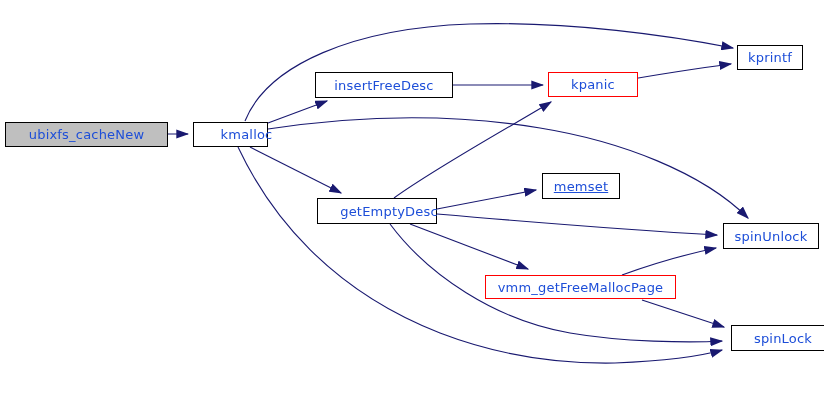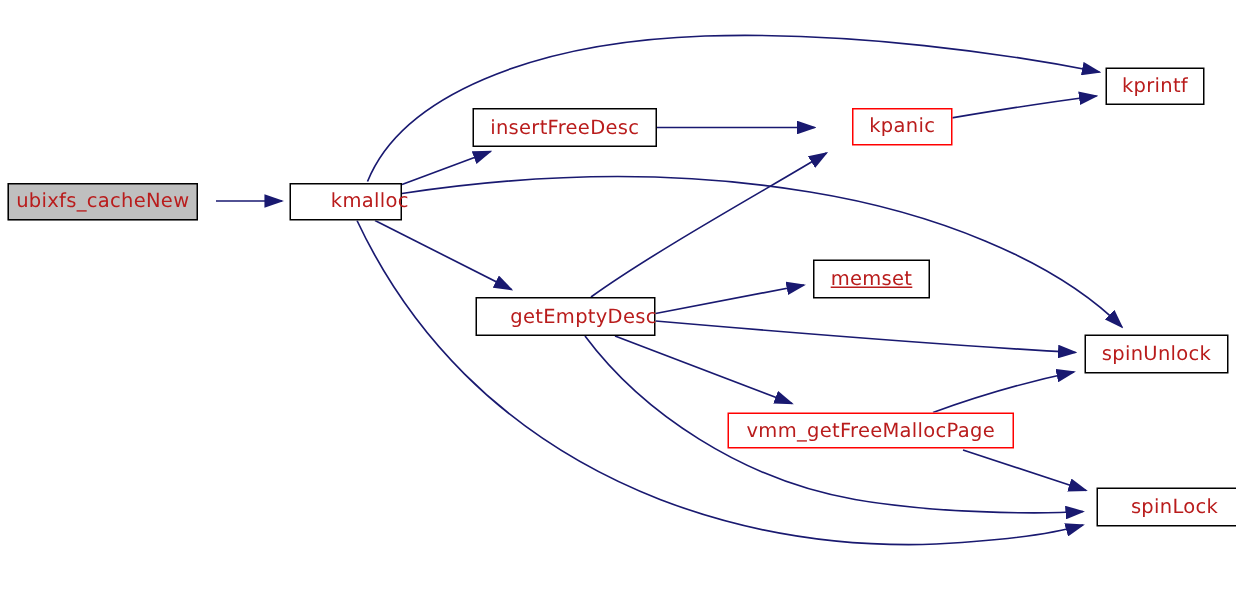--- a/index.html
+++ b/index.html
@@ -7,21 +7,21 @@
     position:relative; width:824px; height:407px;
     background:#ffffff; overflow:hidden;
     font-family:"DejaVu Sans", sans-serif;
   }
   .edge-layer { position:absolute; left:0; top:0; width:824px; height:407px; }
   .edge-layer path.edge { fill:none; stroke-width:1.1px; }
   .node {
     position:absolute; box-sizing:border-box;
     border:1px solid #000; background:#fff;
     display:flex; align-items:center; justify-content:center;
-    font-size:13px; letter-spacing:0.2px; color:#b91c1c;
+    font-size:13px; letter-spacing:0.2px; color:#1d4ed8;
     white-space:nowrap; cursor:default;
   }
 </style>
 </head>
 <body>
 
 <div class="canvas">
   <svg class="edge-layer" width="824" height="407" viewBox="0 0 824 407" xmlns="http://www.w3.org/2000/svg">
     <defs>
       <marker id="arrow" viewBox="0 0 10 7" markerWidth="13" markerHeight="9.1" refX="9" refY="3.5" orient="auto" markerUnits="userSpaceOnUse">
@@ -40,30 +40,30 @@
         <path class="edge" d="M394,198 C437,167 515,124 551,102" stroke="#191970" marker-end="url(#arrow)"></path>
         <path class="edge" d="M437,209 L536,190" stroke="#191970" marker-end="url(#arrow)"></path>
         <path class="edge" d="M437,214 C530,222 645,231 717,235" stroke="#191970" marker-end="url(#arrow)"></path>
         <path class="edge" d="M410,224 L528,269" stroke="#191970" marker-end="url(#arrow)"></path>
         <path class="edge" d="M390,224 C428,275 495,320 570,333 C622,342 690,343 722,341" stroke="#191970" marker-end="url(#arrow)"></path>
         <path class="edge" d="M622,275 C655,263 692,253 716,248" stroke="#191970" marker-end="url(#arrow)"></path>
         <path class="edge" d="M642,300 L724,327" stroke="#191970" marker-end="url(#arrow)"></path>
       </g>
   </svg>
   <div id="node-layer">
-      <div class="node" style="left: 5px; top: 122px; width: 127px; height: 25px; background: rgb(191, 191, 191); border-color: rgb(0, 0, 0);">
+      <div class="node" style="left: 5px; top: 122px; width: 163px; height: 25px; background: rgb(191, 191, 191); border-color: rgb(0, 0, 0);">
         <span>ubixfs_cacheNew</span>
       </div>
       <div class="node" style="left: 193px; top: 122px; width: 75px; height: 25px; background: rgb(255, 255, 255); border-color: rgb(0, 0, 0); padding-left: 32px;">
         <span>kmalloc</span>
       </div>
-      <div class="node" style="left: 315px; top: 72px; width: 123px; height: 26px; background: rgb(255, 255, 255); border-color: rgb(0, 0, 0);">
+      <div class="node" style="left: 315px; top: 72px; width: 138px; height: 26px; background: rgb(255, 255, 255); border-color: rgb(0, 0, 0);">
         <span>insertFreeDesc</span>
       </div>
-      <div class="node" style="left: 548px; top: 72px; width: 67px; height: 25px; background: rgb(255, 255, 255); border-color: rgb(255, 0, 0); margin-left: 20px;">
+      <div class="node" style="left: 548px; top: 72px; width: 90px; height: 25px; background: rgb(255, 255, 255); border-color: rgb(255, 0, 0);">
         <span>kpanic</span>
       </div>
       <div class="node" style="left: 737px; top: 45px; width: 66px; height: 25px; background: rgb(255, 255, 255); border-color: rgb(0, 0, 0);">
         <span>kprintf</span>
       </div>
       <div class="node" style="left: 317px; top: 198px; width: 120px; height: 26px; background: rgb(255, 255, 255); border-color: rgb(0, 0, 0); padding-left: 24px;">
         <span>getEmptyDesc</span>
       </div>
       <div class="node" style="left: 542px; top: 173px; width: 78px; height: 26px; background: rgb(255, 255, 255); border-color: rgb(0, 0, 0); text-decoration: underline;">
         <span>memset</span>

